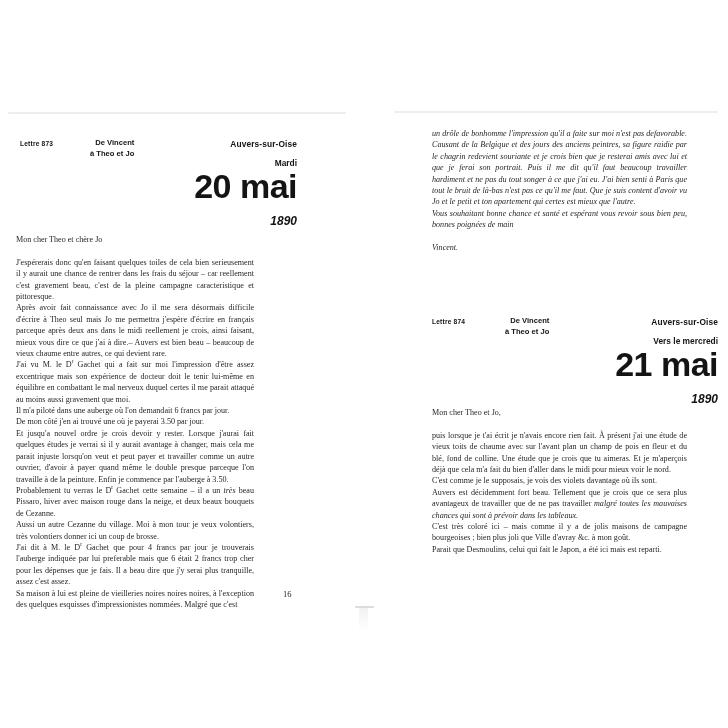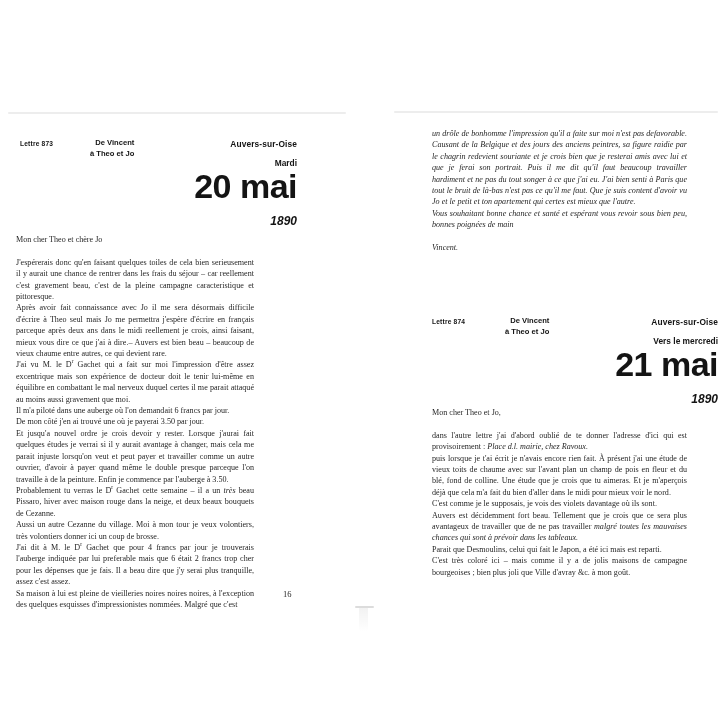--- a/index.html
+++ b/index.html
@@ -100,22 +100,21 @@
     <div class="abs sans dateblock" style="left:600px;top:317px;">
       <div class="place">Auvers-sur-Oise</div>
       <div class="dayline">Vers le mercredi</div>
       <div class="bigdate">21 mai</div>
       <div class="yearline">1890</div>
     </div>
 
     <div class="abs body-col" style="left:432px;top:407px;width:255px;">
         <p class="para">Mon cher Theo et Jo,</p>
         <p class="para blank"></p>
-        <p class="para"><span>dans l'autre lettre j'ai d'abord oublié de te donner l'adresse d'ici qui est provisoirement : </span><i>Place d.l. mairie, chez Ravoux.</i></p>
         <p class="para">puis lorsque je t'ai écrit je n'avais encore rien fait. À présent j'ai une étude de vieux toits de chaume avec sur l'avant plan un champ de pois en fleur et du blé, fond de colline. Une étude que je crois que tu aimeras. Et je m'aperçois déjà que cela m'a fait du bien d'aller dans le midi pour mieux voir le nord.</p>
         <p class="para">C'est comme je le supposais, je vois des violets davantage où ils sont.</p>
         <p class="para"><span>Auvers est décidemment fort beau. Tellement que je crois que ce sera plus avantageux de travailler que de ne pas travailler </span><i>malgré toutes les mauvaises chances qui sont à prévoir dans les tableaux.</i></p>
+        <p class="para">C'est très coloré ici – mais comme il y a de jolis maisons de campagne bourgeoises ; bien plus joli que Ville d'avray &amp;c. à mon goût.</p>
         <p class="para">Parait que Desmoulins, celui qui fait le Japon, a été ici mais est reparti.</p>
-        <p class="para">C'est très coloré ici – mais comme il y a de jolis maisons de campagne bourgeoises ; bien plus joli que Ville d'avray &amp;c. à mon goût.</p>
       </div>
   </div>
 
 </div>
 
 </body></html>

